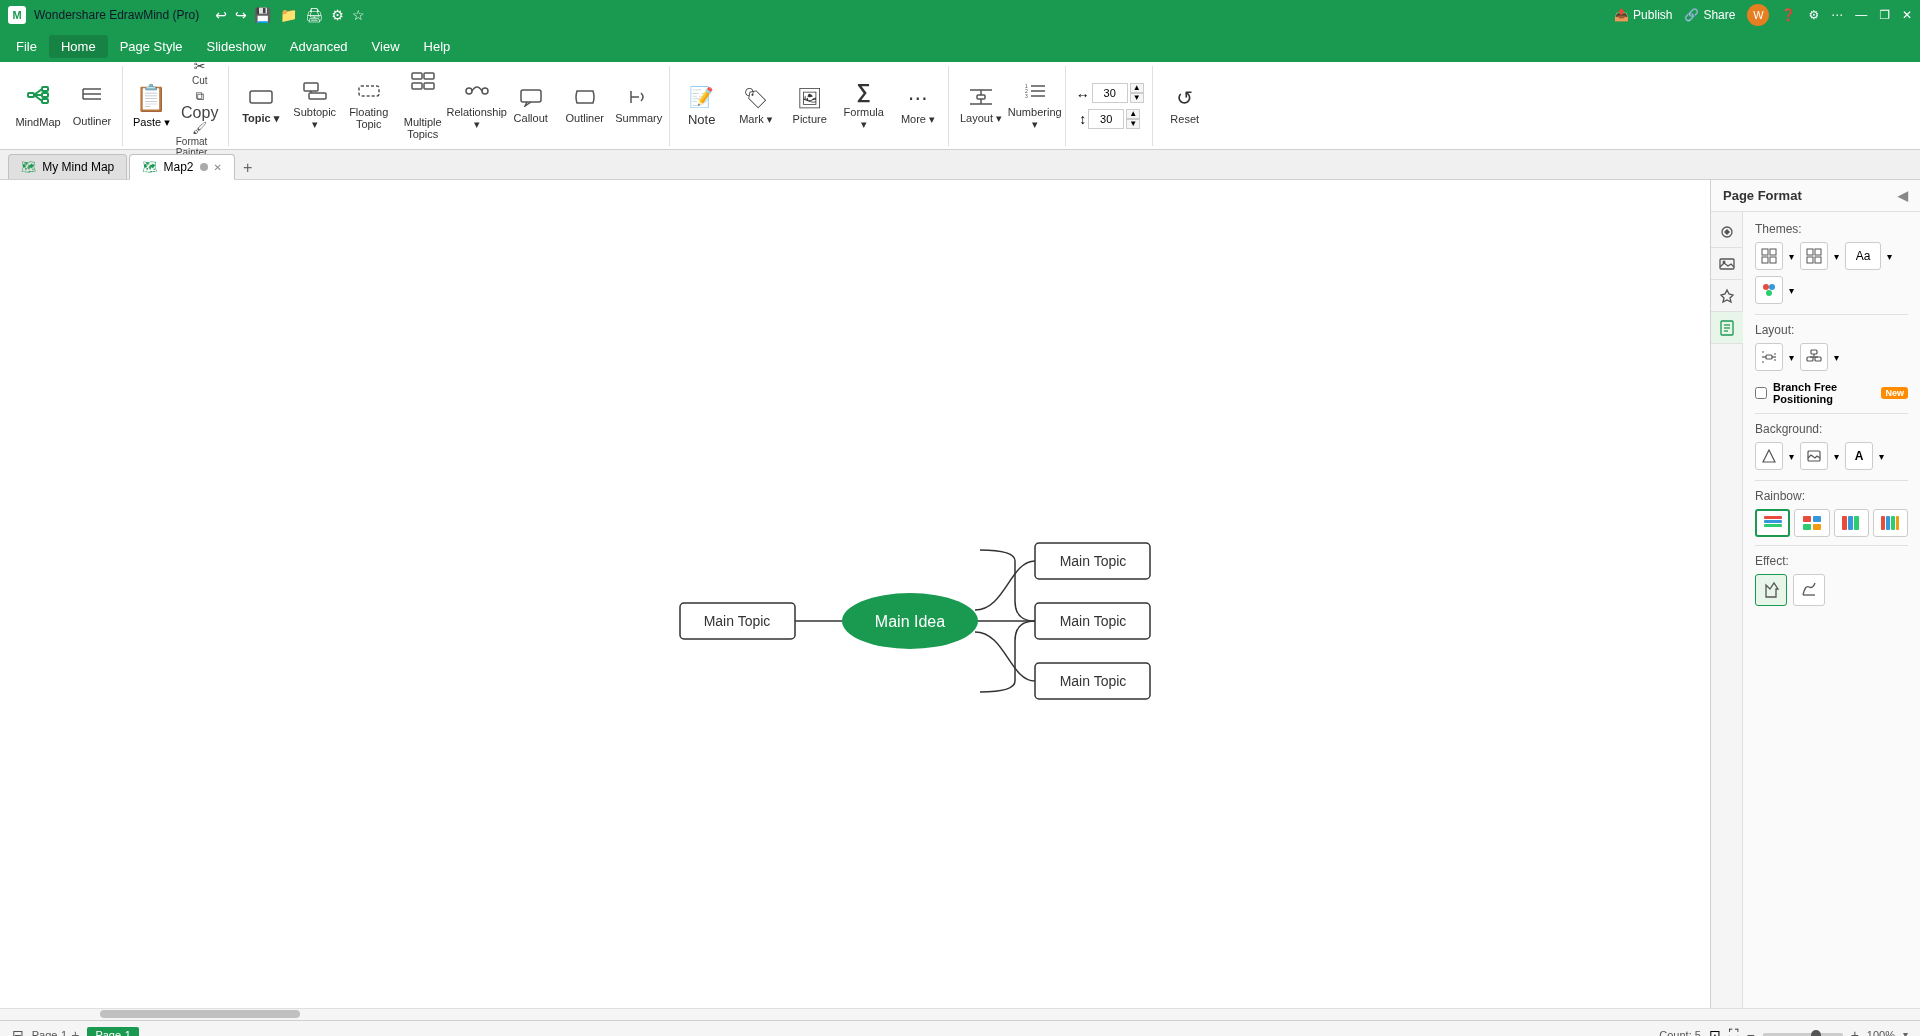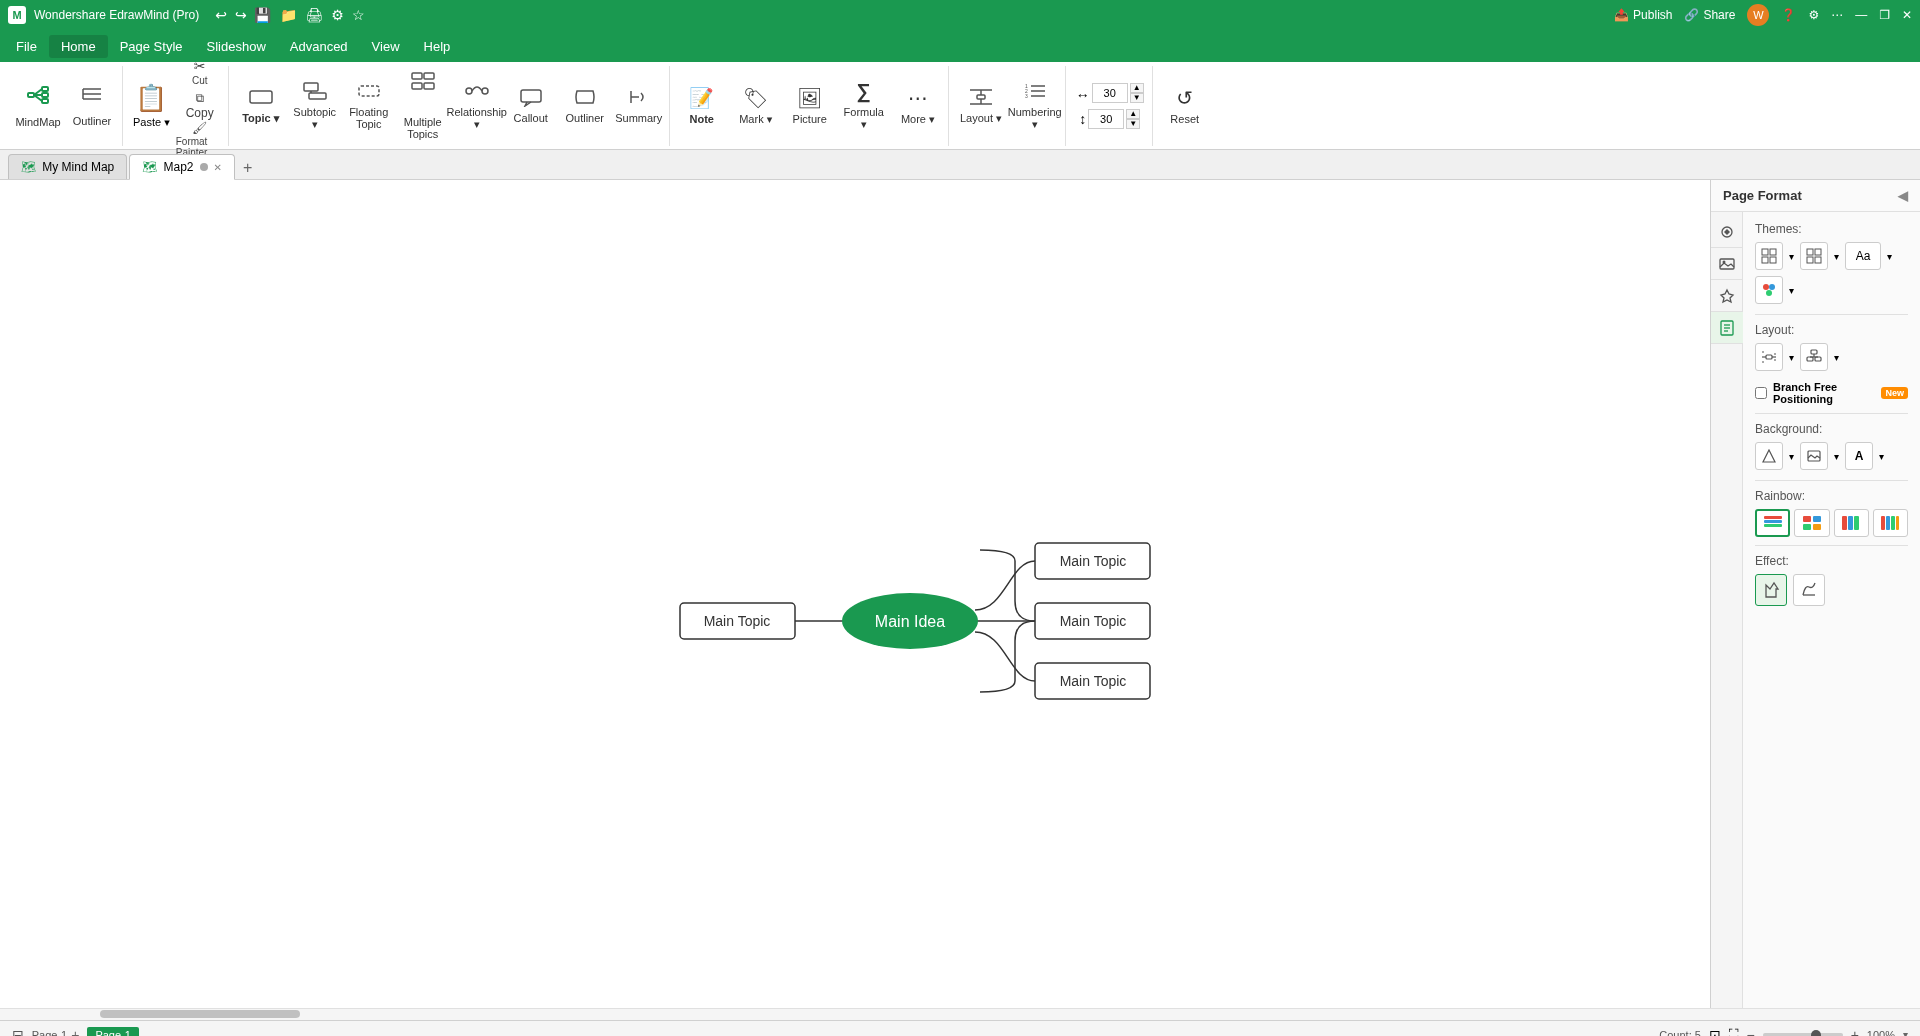--- a/index.html
+++ b/index.html
@@ -357,21 +357,21 @@
       height: 12px;
       background: #f5f5f5;
       border-top: 1px solid #e0e0e0;
     }
   </style>
 </head>
 <body>
 
 <div id="titlebar">
   <div class="app-logo">M</div>
-  <span style="font-size:12px; color:#ffffff; margin-right:16px;">Wondershare EdrawMind (Pro)</span>
+  <span style="font-size:12px; color:#0f172a; margin-right:16px;">Wondershare EdrawMind (Pro)</span>
   <div style="display:flex; gap:8px; align-items:center; flex:1;">
     <button style="background:none;border:none;color:white;cursor:pointer;font-size:14px;">↩</button>
     <button style="background:none;border:none;color:white;cursor:pointer;font-size:14px;">↪</button>
     <button style="background:none;border:none;color:white;cursor:pointer;font-size:14px;">💾</button>
     <button style="background:none;border:none;color:white;cursor:pointer;font-size:14px;">📁</button>
     <button style="background:none;border:none;color:white;cursor:pointer;font-size:14px;">🖨</button>
     <button style="background:none;border:none;color:white;cursor:pointer;font-size:14px;">⚙</button>
     <button style="background:none;border:none;color:white;cursor:pointer;font-size:14px;">☆</button>
   </div>
   <div style="display:flex; align-items:center; gap:12px;">
@@ -439,21 +439,21 @@
         <div style="font-size:26px; color:#1a9950;">📋</div>
         <span style="font-size:11px;">Paste ▾</span>
       </div>
       <div style="display:flex;flex-direction:column;gap:2px;">
         <div class="tb-btn-small" style="width:48px;">
           <span style="font-size:14px;">✂</span>
           <span style="font-size:10px;">Cut</span>
         </div>
         <div class="tb-btn-small" style="width:48px;">
           <span style="font-size:12px;">⧉</span>
-          <span style="font-size:12px;">Copy</span>
+          <span style="font-size:16px;">Copy</span>
         </div>
         <div class="tb-btn-small" style="width:48px;">
           <span style="font-size:12px;">🖌</span>
           <span style="font-size:10px;">Format Painter</span>
         </div>
       </div>
     </div>
   </div>
 
   <div class="toolbar-group">
@@ -529,21 +529,21 @@
           <path d="M14 6 Q18 10 14 14"></path>
         </svg>
       </div>
       <span style="font-size:11px;">Summary</span>
     </div>
   </div>
 
   <div class="toolbar-group">
     <div class="tb-btn">
       <div style="font-size:20px;">📝</div>
-      <span style="font-size:11px;font-weight:bold;">Note</span>
+      <span style="font-size:13px;">Note</span>
     </div>
     <div class="tb-btn">
       <div style="font-size:20px;">🏷</div>
       <span style="font-size:11px;">Mark ▾</span>
     </div>
     <div class="tb-btn">
       <div style="font-size:20px;">🖼</div>
       <span style="font-size:11px;">Picture</span>
     </div>
     <div class="tb-btn">

